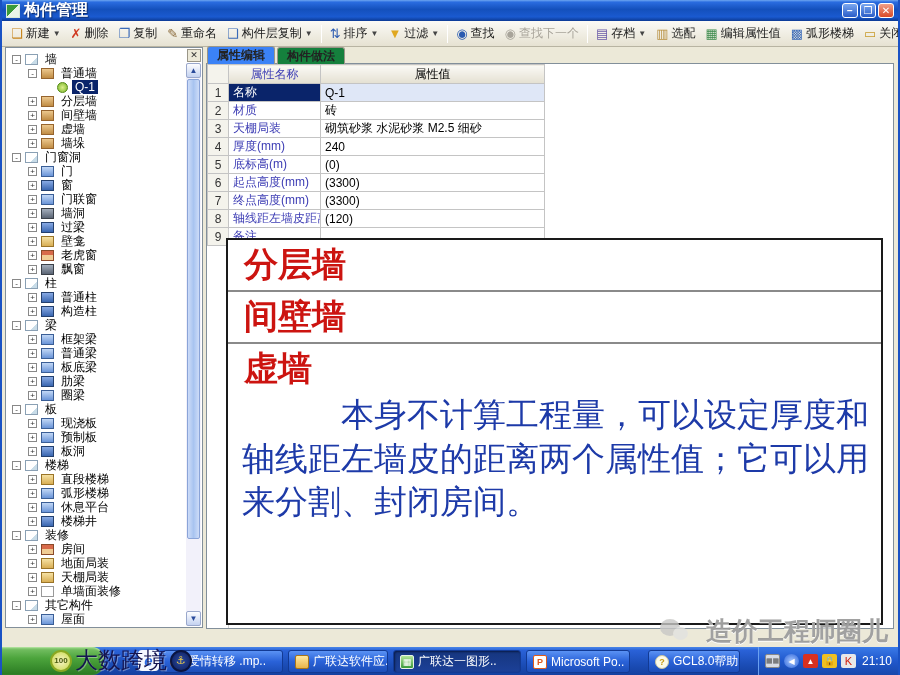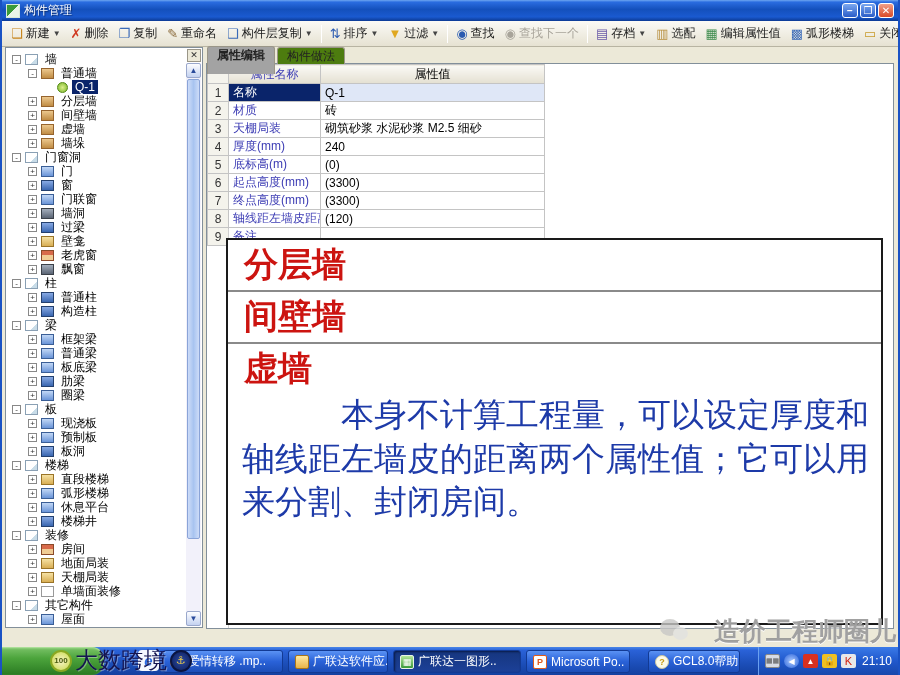--- a/index.html
+++ b/index.html
@@ -7,21 +7,21 @@
   body { font-family:"Liberation Sans","DejaVu Sans",sans-serif; font-size:12px; }
   #screen { position:relative; width:900px; height:675px; background:#ece9d8; overflow:hidden;
             border-left:2px solid #1a52c4; border-right:2px solid #1a52c4; }
 
   
   .titlebar { position:absolute; left:0; top:0; width:100%; height:21px;
     background:linear-gradient(180deg,#6ea6f0 0%,#2a6ce0 10%,#1450bc 45%,#1a5ad0 80%,#0c3a94 100%);
     display:flex; align-items:center; padding:0 4px; color:#fff; }
   .app-icon { width:14px; height:14px; margin-right:4px; flex:none;
     background:linear-gradient(135deg,#3a9a3a 50%,#e8f4e8 50%); border:1px solid #d8e8d8; }
-  .titlebar .title { font-weight:normal; font-size:12px; text-shadow:1px 1px 1px #0a2a6a; flex:1; }
+  .titlebar .title { font-weight:bold; font-size:16px; text-shadow:1px 1px 1px #0a2a6a; flex:1; }
   .winbtn { width:16px; height:15px; margin-left:2px; border:1px solid #fff; border-radius:3px;
     display:flex; align-items:center; justify-content:center; font-size:10px; font-weight:bold; color:#fff;
     background:linear-gradient(180deg,#7aa8f0,#2a5cc8); }
   .winbtn.close { background:linear-gradient(180deg,#f0a088,#d84a28); }
 
   
   .toolbar { position:absolute; left:0; top:21px; width:100%; height:26px;
     background:linear-gradient(180deg,#fbfaf6,#e6e2d2); border-bottom:1px solid #b8b4a2;
     display:flex; align-items:center; padding:0 4px; white-space:nowrap; overflow:hidden; }
   .tbtn { display:inline-flex; align-items:center; gap:3px; padding:2px 5px; color:#1a1a1a; cursor:default; }
@@ -56,22 +56,22 @@
   .ic-dark  { background:linear-gradient(#a4aebc,#5a6474); border-color:#3a4048; }
   .ic-yellow{ background:linear-gradient(#f6e2a4,#d8ae54); border-color:#9a7428; }
   .ic-house { background:linear-gradient(180deg,#d86a4a 45%,#f0cc94 45%); border-color:#8a4a2a; }
   .ic-check { background:#fff; border-color:#999; }
   .tlabel { padding:0 3px; color:#000; }
   .trow.selected .tlabel { background:#0a246a; color:#fff; }
 
   
   .tab-row { position:absolute; left:205px; top:47px; height:17px; display:flex; z-index:2; }
   .tab { padding:1px 9px 0; margin-right:2px; border:1px solid #9a9688; border-bottom:none;
-    border-radius:3px 3px 0 0; background:#4d7c0f; color:#222; height:17px; line-height:15px; }
-  .tab.active { background:#a3a3a3; font-weight:bold; height:28px; position:relative; top:-1px; }
+    border-radius:3px 3px 0 0; background:#15803d; color:#222; height:17px; line-height:15px;font-weight:bold; }
+  .tab.active { background:#3b82f6; font-weight:bold; height:18px; position:relative; top:-1px; }
   .right-panel { position:absolute; left:204px; top:63px; width:688px; height:566px;
     background:#fff; border:1px solid #828f9a; overflow:hidden; }
   .below-line { position:absolute; left:21px; top:165px; bottom:0; width:1px; background:#d0d0d0; }
 
   
   .ptable { position:absolute; left:0; top:0; width:337px; border-collapse:collapse; table-layout:fixed; }
   .ptable td,.ptable th { border:1px solid #c4c4c4; font-weight:normal; font-size:12px; padding:0 4px;
     height:16px; overflow:hidden; white-space:nowrap; }
   .ptable th { background:linear-gradient(180deg,#fbfaf6,#e4e0d2); height:19px; text-align:center; color:#222; }
   .ptable .cnum { width:21px; text-align:center; background:#f4f3ec; color:#333; padding:0; }
@@ -122,21 +122,21 @@
   .trayic { width:15px; height:14px; display:flex; align-items:center; justify-content:center;
     font-size:10px; border-radius:2px; }
   .tray-kbd { background:#d8dce4; color:#555; font-size:7px; border:1px solid #888; }
   .tray-chv { background:radial-gradient(#a8c8ff,#2a62d8); color:#fff; border-radius:50%; font-size:8px; }
   .tray-shield { background:#d83020; color:#fff; border-radius:2px; font-size:8px; }
   .tray-lock { background:#f0c020; color:#7a5a00; border-radius:2px; font-size:9px; }
   .tray-kav { background:#e8e8e8; color:#d02010; font-size:11px; }
   .tray-time { color:#fff; font-size:12px; margin-left:2px; }
 
   
-  .wm-right { position:absolute; left:658px; top:614px; z-index:12; display:flex; align-items:center; gap:24px;
+  .wm-right { position:absolute; left:658px; top:614px; z-index:12; display:flex; align-items:center; gap:16px;
     color:rgba(145,145,145,.85); font-size:26px; font-weight:bold; text-shadow:0 1px 0 rgba(255,255,255,.9); }
   .wechat-icon { position:relative; width:30px; height:26px; opacity:.8; }
   .wechat-icon i { position:absolute; background:#c8c8c6; border-radius:50%; }
   .wechat-icon .b1 { left:0; top:0; width:20px; height:17px; }
   .wechat-icon .b2 { left:13px; top:8px; width:15px; height:13px; background:#e2e2e0; }
   .wm-start { position:absolute; left:8px; top:645px; z-index:20; display:flex; align-items:center; gap:3px; }
   .wm-badge { width:22px; height:22px; border-radius:50%; background:radial-gradient(#f8f4c8,#c8d84a);
     border:2px solid #8aa822; color:#4a5a10; font-size:8px; font-weight:bold; display:flex; align-items:center; justify-content:center;margin-left:40px; }
   .wm-text { font-size:23px; font-weight:normal; color:#141450; text-shadow:1px 1px 0 rgba(255,255,255,.35); }
   .wm-logo { width:22px; height:22px; border-radius:50%; background:radial-gradient(#2a4aa0,#0c1c5a);

